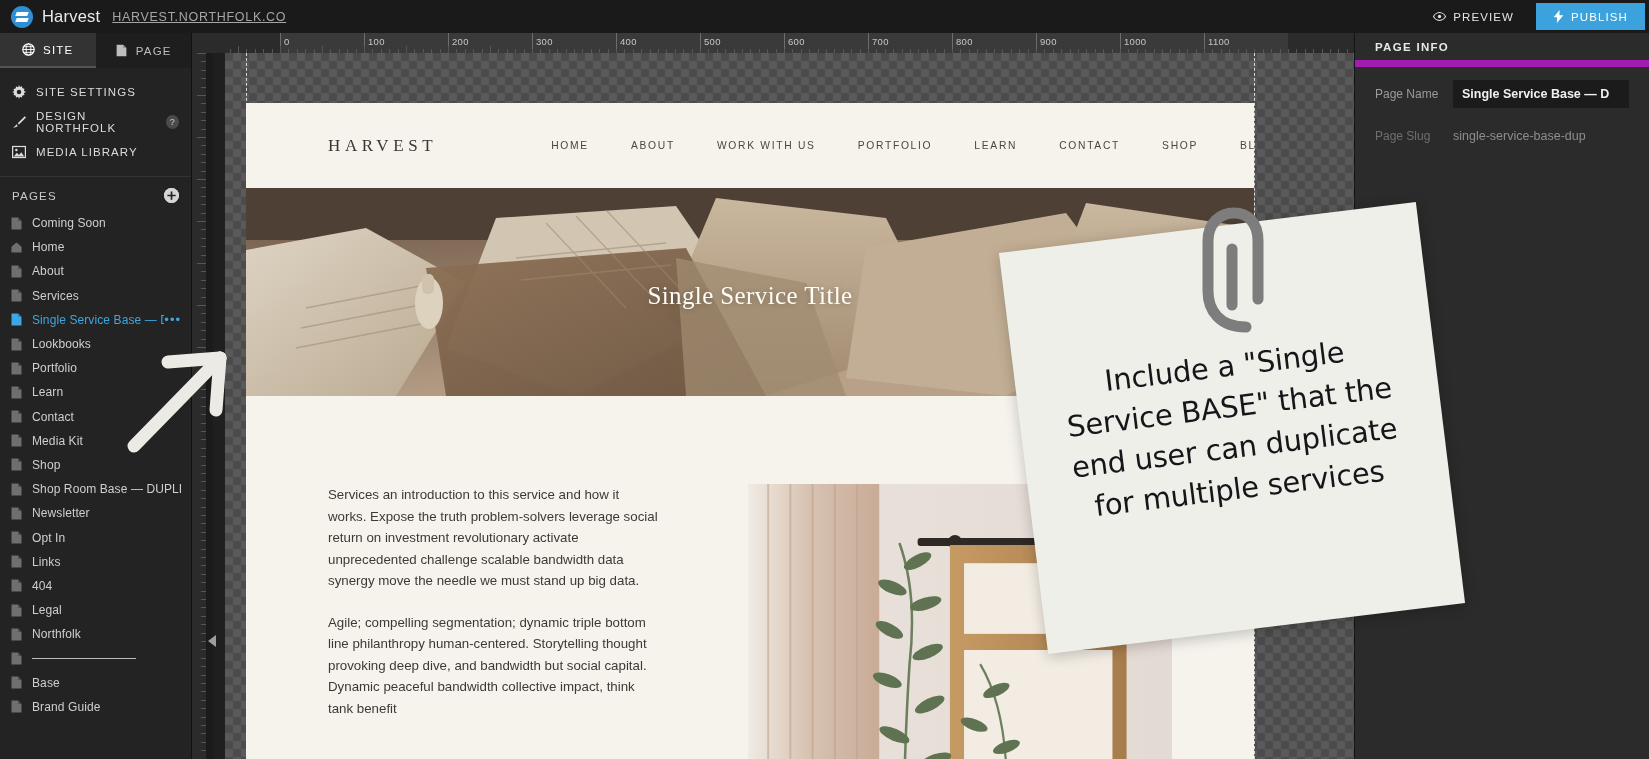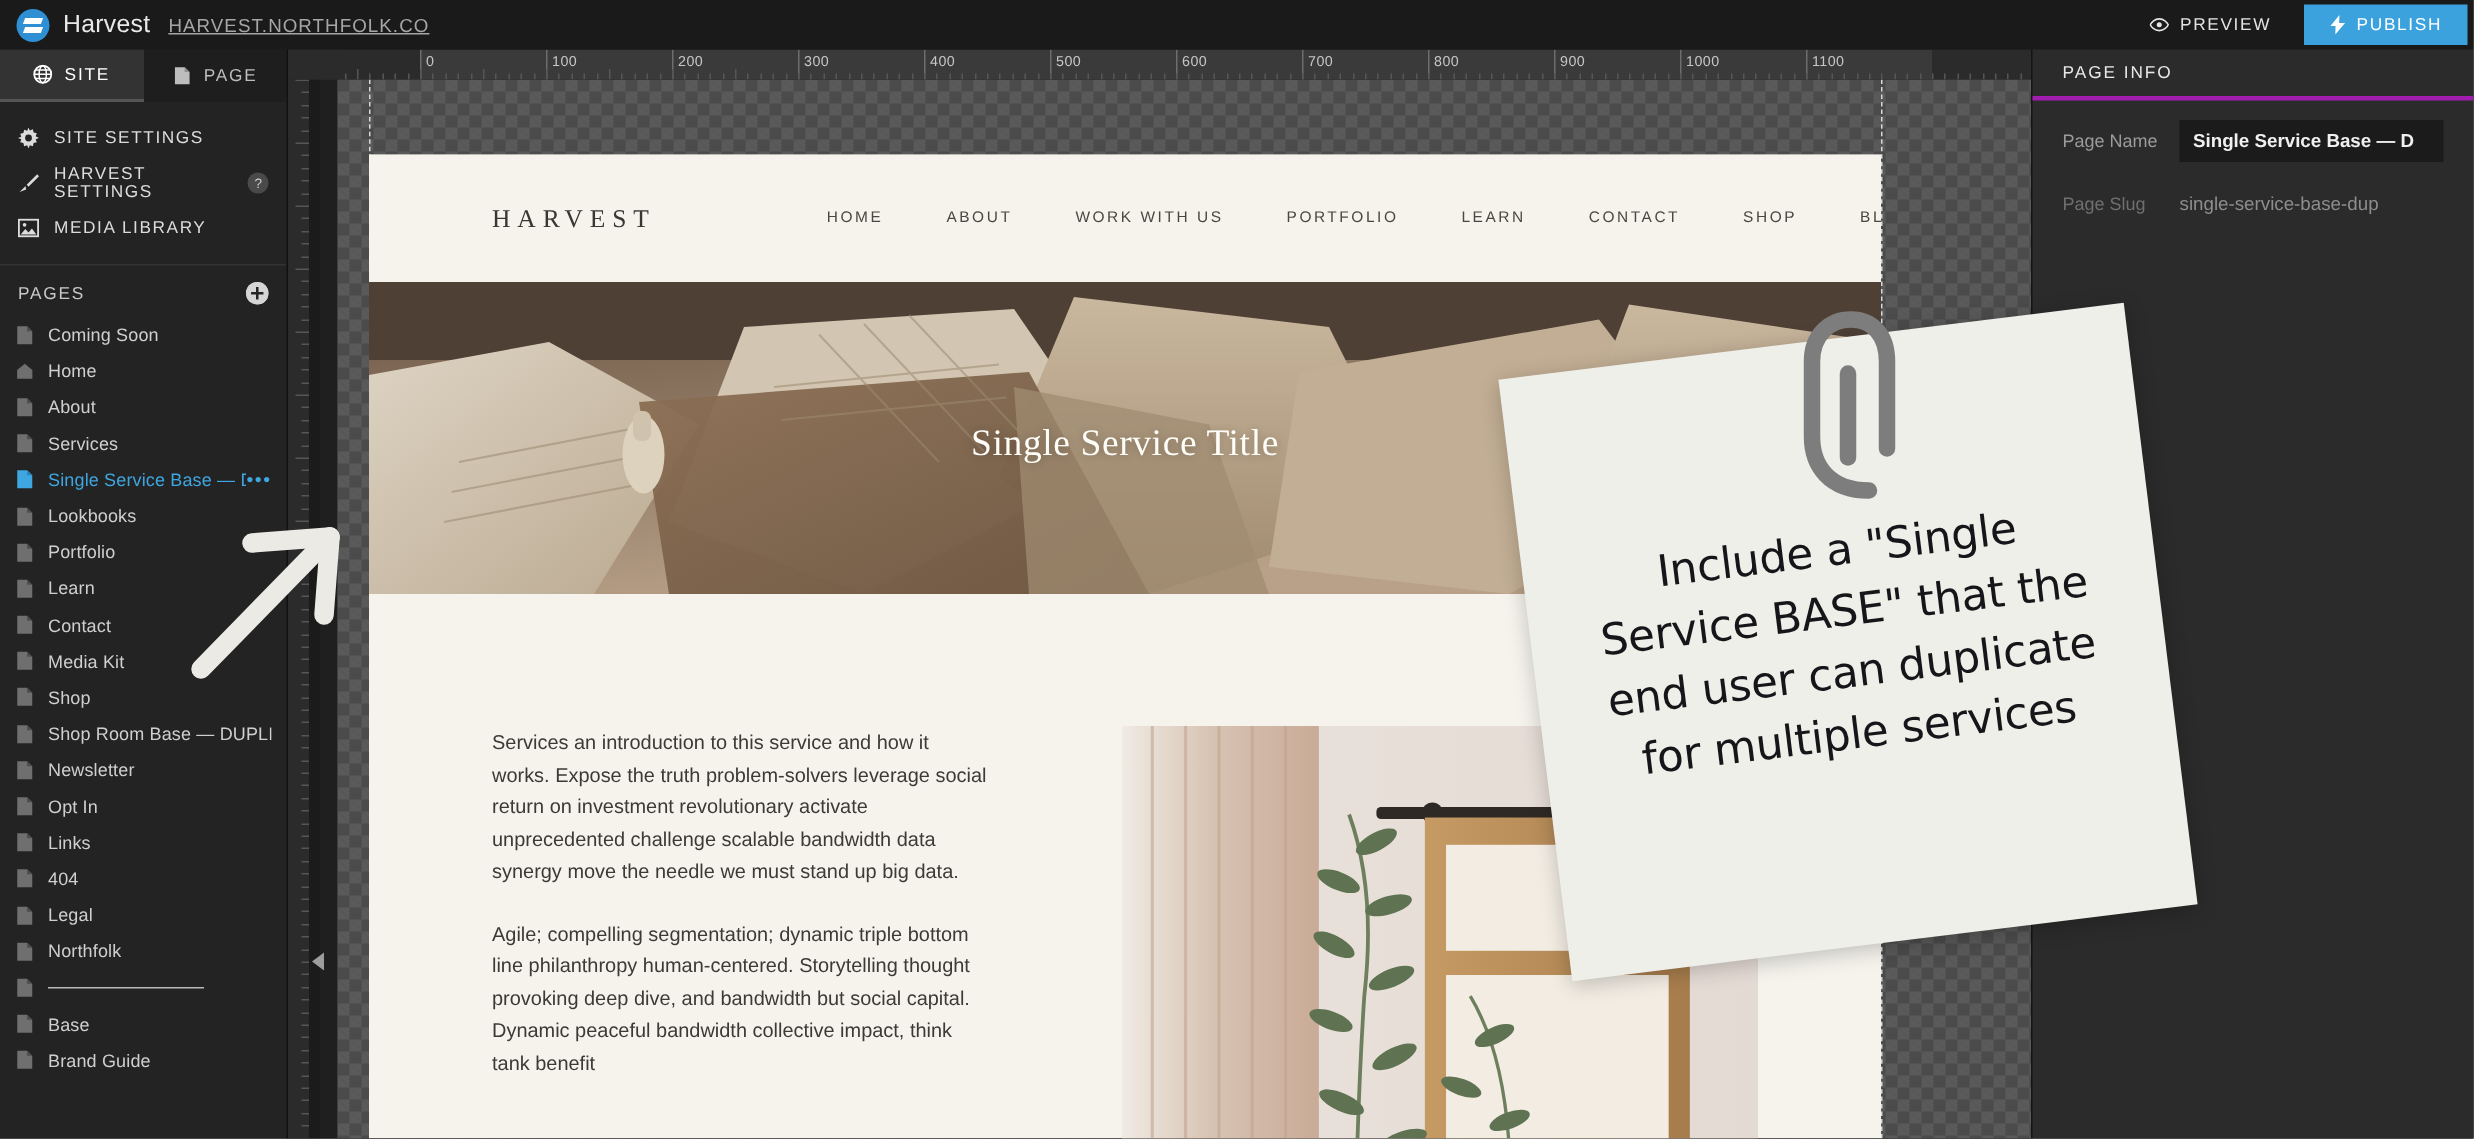--- a/index.html
+++ b/index.html
@@ -264,21 +264,21 @@
   }
 
   
   .right-panel {
     position: absolute; top: 33px; right: 0; width: 295px; height: 726px;
     background: #2b2b2b; border-left: 1px solid #151515;
   }
   .rp-head {
     height: 34px; display: flex; align-items: center; padding: 0 20px;
     color: #e8e8e8; font-size: 11.5px; letter-spacing: 1.3px;
-    font-weight: 400; border-bottom: 3px solid #a21caf;
+    font-weight: 700; border-bottom: 7px solid #a21caf;
   }
   .rp-row {
     display: flex; align-items: center; padding: 0 20px; height: 31px;
     margin-top: 11px;
   }
   .rp-label { width: 78px; color: #9b9b9b; font-size: 12px; flex: none; }
   .rp-label.dim { color: #6f6f6f; }
   .rp-input {
     flex: 1; background: #1b1b1b; border: none; outline: none;
     color: #f0f0f0; font-size: 12.5px; font-weight: 700;
@@ -341,21 +341,21 @@
           <path d="M8 0l1 2.2 2.3-.8.6 2.4 2.4.6-.8 2.3L16 8l-2.5 1 .8 2.3-2.4.6-.6 2.4-2.3-.8L8 16l-1-2.5-2.3.8-.6-2.4-2.4-.6.8-2.3L0 8l2.5-1-.8-2.3 2.4-.6.6-2.4 2.3.8z" fill="#dcdcdc"></path>
           <circle cx="8" cy="8" r="2.6" fill="#232323"></circle>
         </svg>
         <span>SITE SETTINGS</span>
       </div>
       <div class="sb-row">
         <svg viewBox="0 0 16 16">
           <path d="M14.6 1.4 6.6 9.4l1.4 1.4 8-8z" fill="#dcdcdc"></path>
           <path d="M5.8 10.2 1.2 14.8l5-1.8z" fill="#dcdcdc"></path>
         </svg>
-        <span>HARVEST SETTINGS</span>
+        <span>DESIGN NORTHFOLK</span>
         <span class="help-badge">?</span>
       </div>
       <div class="sb-row">
         <svg viewBox="0 0 16 14">
           <rect x="0.7" y="0.7" width="14.6" height="12.6" fill="none" stroke="#dcdcdc" stroke-width="1.4"></rect>
           <circle cx="5" cy="4.6" r="1.4" fill="#dcdcdc"></circle>
           <path d="M2 12l3.6-4.2L8 10.4l2.6-3L14 12z" fill="#dcdcdc"></path>
         </svg>
         <span>MEDIA LIBRARY</span>
       </div>

